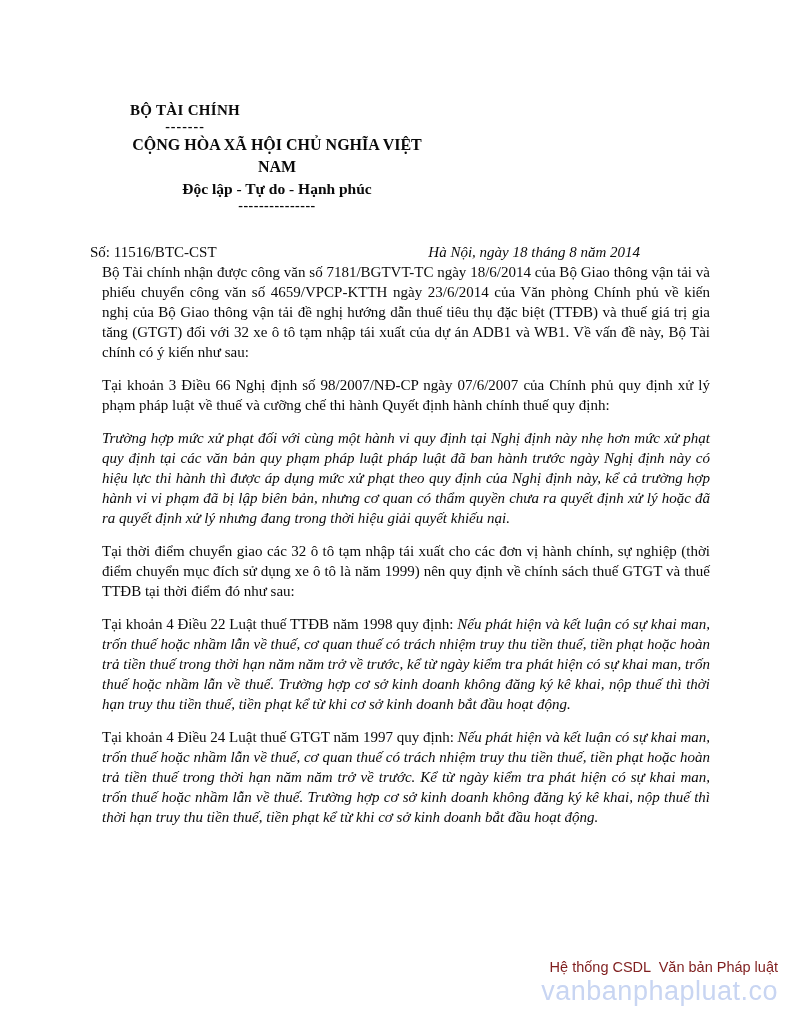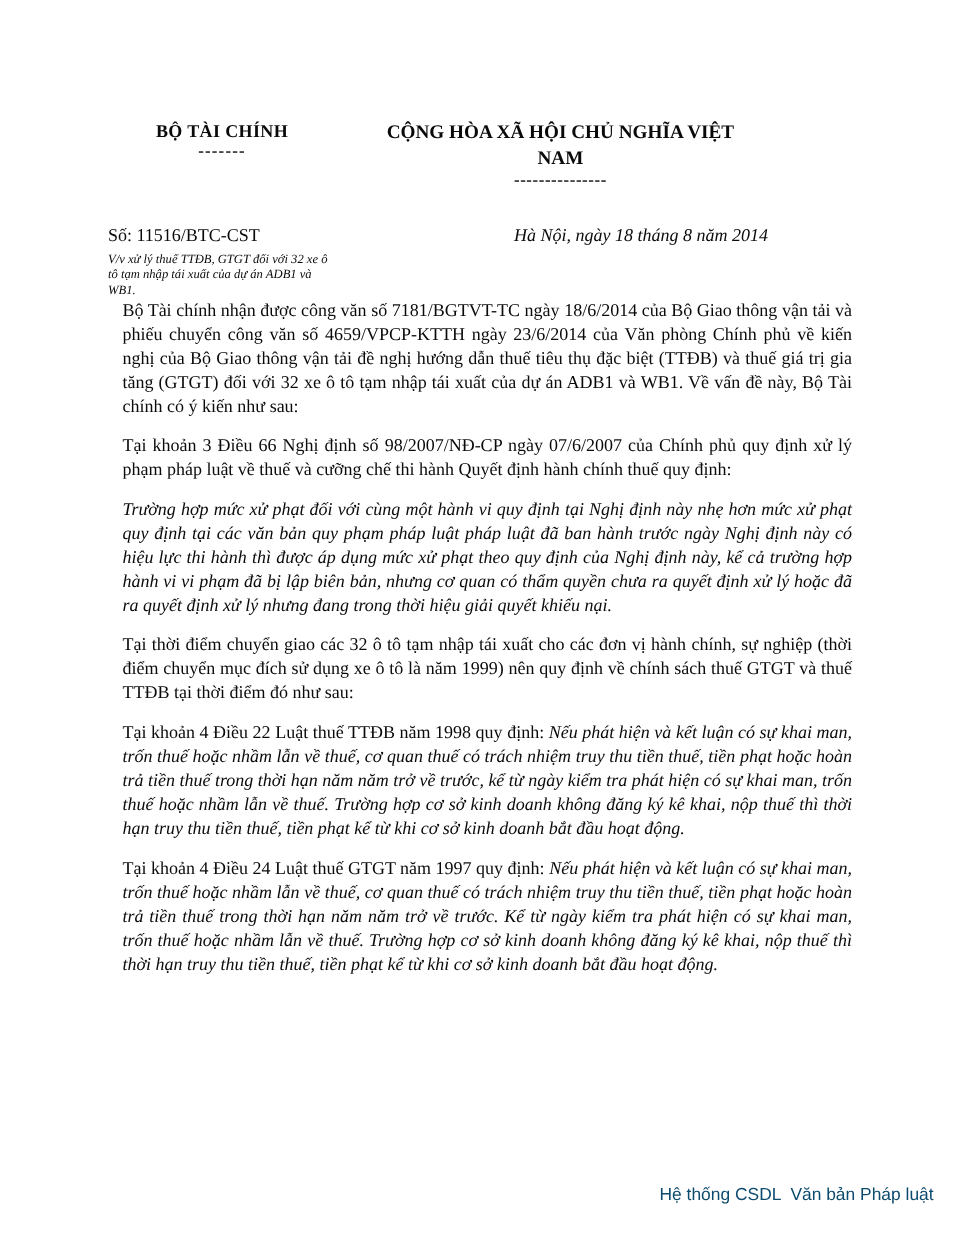--- a/index.html
+++ b/index.html
@@ -8,21 +8,21 @@
     width:800px; height:1035px;
     margin:0 auto;
     background:#ffffff;
     overflow:hidden;
     font-family:"Liberation Serif", serif;
     color:#0a0a0a;
   }
   .content { position:absolute; left:90px; top:100px; width:620px; }
 
   
-  .hdr { display:flex; align-items:flex-start; }
+  .hdr { display:flex; align-items:flex-start;flex-direction:column; }
   .hdr-left { width:190px; text-align:center; }
   .issuer-name { font-weight:bold; font-size:15px; line-height:20px; letter-spacing:0.3px; }
   .issuer-divider { font-weight:bold; font-size:14px; line-height:14px; letter-spacing:1px; }
   .hdr-right { width:330px; margin-left:22px; text-align:center; }
   .nat-l1 { font-weight:bold; font-size:16px; line-height:22px; }
   .nat-l2 { font-weight:bold; font-size:15.5px; line-height:21px; }
   .nat-divider { font-weight:bold; font-size:14px; line-height:14px; letter-spacing:0.5px; }
 
   
   .ref-row { display:flex; align-items:baseline; margin-top:30px; }
@@ -45,58 +45,59 @@
   }
   .it { font-style:italic; }
 
   
   .watermark {
     position:absolute; right:22px; bottom:30px;
     text-align:right;
     font-family:"Liberation Sans", sans-serif;
     pointer-events:none;
   }
-  .wm1 { color:#0c4a6e; font-size:14.5px; line-height:17px; white-space:pre; }
+  .wm1 { color:#7f1d1d; font-size:14.5px; line-height:17px; white-space:pre; }
   .wm2 { color:#c8d5f2; font-size:27px; line-height:28px; margin-top:1px; letter-spacing:0.5px; }
 </style>
 </head>
 <body>
 
 <div class="page">
   <div class="content">
 
     <div class="hdr">
       <div class="hdr-left">
         <div class="issuer-name">BỘ TÀI CHÍNH</div>
         <div class="issuer-divider">-------</div>
       </div>
       <div class="hdr-right">
         <div class="nat-l1">CỘNG HÒA XÃ HỘI CHỦ NGHĨA VIỆT NAM</div>
+        <div class="nat-l2">Độc lập - Tự do - Hạnh phúc</div>
         <div class="nat-divider">---------------</div>
       </div>
     </div>
 
     <div class="ref-row">
       <div class="ref-num">Số: 11516/BTC-CST</div>
       <div class="dateline">Hà Nội, ngày 18 tháng 8 năm 2014</div>
     </div>
-    <div class="ref-subject">V/v xử lý thuế TTĐB, GTGT đối với 32 xe ô tô tạm nhập tái xuất của dự án ADB1 và WB1.</div>
 
 
     <p class="body"><span>Bộ Tài chính nhận được công văn số 7181/BGTVT-TC ngày 18/6/2014 của Bộ Giao thông vận tải và phiếu chuyển công văn số 4659/VPCP-KTTH ngày 23/6/2014 của Văn phòng Chính phủ về kiến nghị của Bộ Giao thông vận tải đề nghị hướng dẫn thuế tiêu thụ đặc biệt (TTĐB) và thuế giá trị gia tăng (GTGT) đối với 32 xe ô tô tạm nhập tái xuất của dự án ADB1 và WB1. Về vấn đề này, Bộ Tài chính có ý kiến như sau:</span></p>
 
     <p class="body"><span>Tại khoản 3 Điều 66 Nghị định số 98/2007/NĐ-CP ngày 07/6/2007 của Chính phủ quy định xử lý phạm pháp luật về thuế và cưỡng chế thi hành Quyết định hành chính thuế quy định:</span></p>
 
 
     <p class="body it"><span>Trường hợp mức xử phạt đối với cùng một hành vi quy định tại Nghị định này nhẹ hơn mức xử phạt quy định tại các văn bản quy phạm pháp luật pháp luật đã ban hành trước ngày Nghị định này có hiệu lực thi hành thì được áp dụng mức xử phạt theo quy định của Nghị định này, kể cả trường hợp hành vi vi phạm đã bị lập biên bản, nhưng cơ quan có thẩm quyền chưa ra quyết định xử lý hoặc đã ra quyết định xử lý nhưng đang trong thời hiệu giải quyết khiếu nại.</span></p>
 
     <p class="body"><span>Tại thời điểm chuyển giao các 32 ô tô tạm nhập tái xuất cho các đơn vị hành chính, sự nghiệp (thời điểm chuyển mục đích sử dụng xe ô tô là năm 1999) nên quy định về chính sách thuế GTGT và thuế TTĐB tại thời điểm đó như sau:</span></p>
 
     <p class="body"><span>Tại khoản 4 Điều 22 Luật thuế TTĐB năm 1998 quy định: </span><span class="it">Nếu phát hiện và kết luận có sự khai man, trốn thuế hoặc nhầm lẫn về thuế, cơ quan thuế có trách nhiệm truy thu tiền thuế, tiền phạt hoặc hoàn trả tiền thuế trong thời hạn năm năm trở về trước, kể từ ngày kiểm tra phát hiện có sự khai man, trốn thuế hoặc nhầm lẫn về thuế. Trường hợp cơ sở kinh doanh không đăng ký kê khai, nộp thuế thì thời hạn truy thu tiền thuế, tiền phạt kể từ khi cơ sở kinh doanh bắt đầu hoạt động.</span></p>
 
     <p class="body"><span>Tại khoản 4 Điều 24 Luật thuế GTGT năm 1997 quy định: </span><span class="it">Nếu phát hiện và kết luận có sự khai man, trốn thuế hoặc nhầm lẫn về thuế, cơ quan thuế có trách nhiệm truy thu tiền thuế, tiền phạt hoặc hoàn trả tiền thuế trong thời hạn năm năm trở về trước. Kể từ ngày kiểm tra phát hiện có sự khai man, trốn thuế hoặc nhầm lẫn về thuế. Trường hợp cơ sở kinh doanh không đăng ký kê khai, nộp thuế thì thời hạn truy thu tiền thuế, tiền phạt kể từ khi cơ sở kinh doanh bắt đầu hoạt động.</span></p>
 
   </div>
 
   <div class="watermark">
     <div class="wm1">Hệ thống CSDL  Văn bản Pháp luật</div>
+    <div class="wm2">vanbanphapluat.co</div>
   </div>
 </div>
 
 </body></html>

